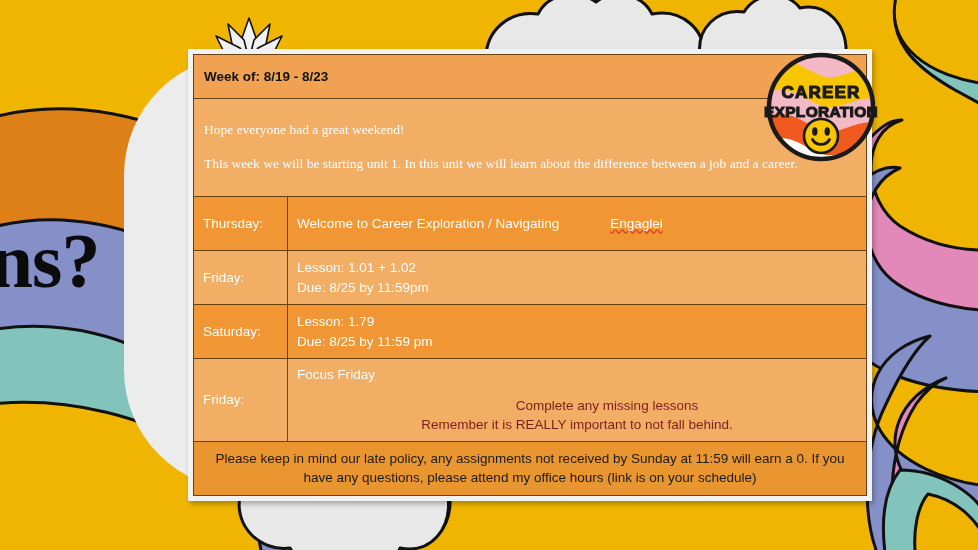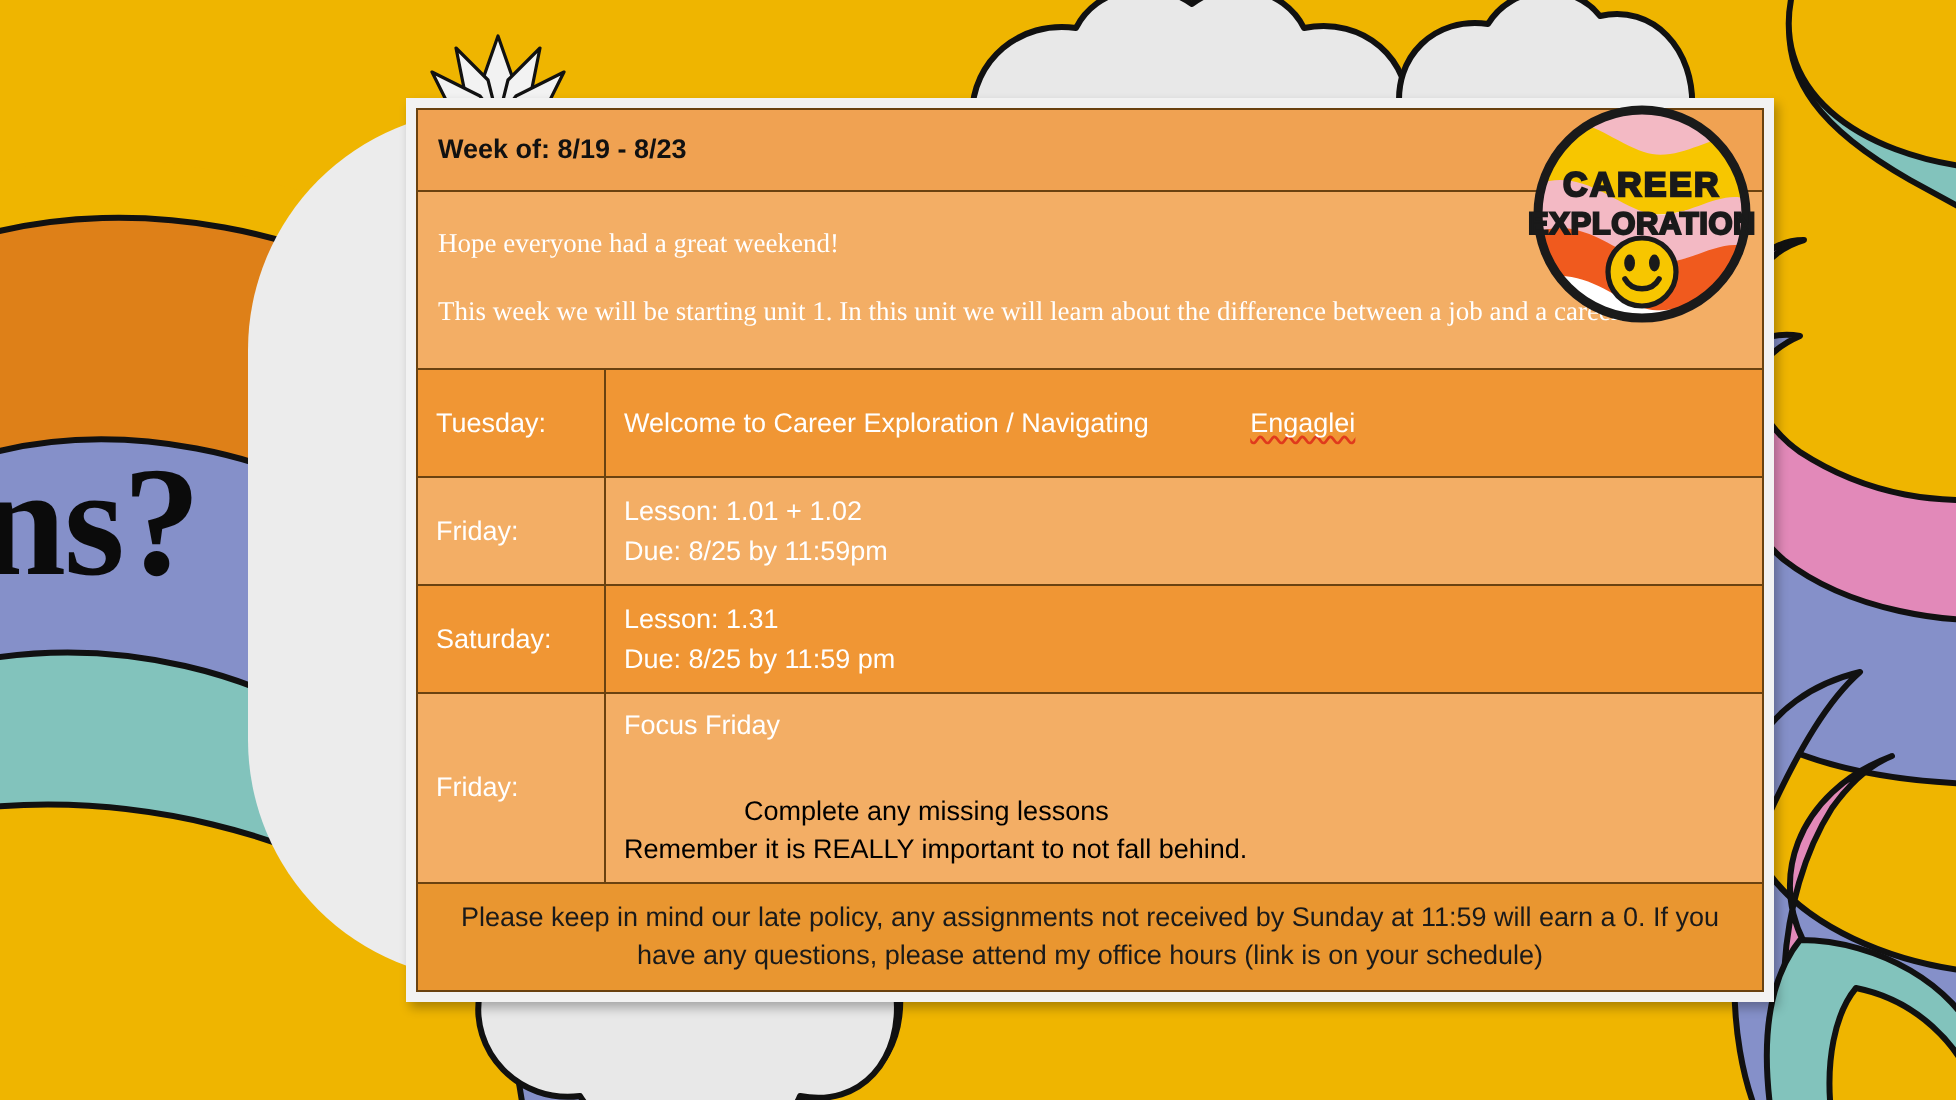--- a/index.html
+++ b/index.html
@@ -37,21 +37,21 @@
     white-space: nowrap;
     line-height: 1;
   }
 
   
   #sunburst { position: absolute; left: 214px; top: 16px; width: 70px; height: 44px; }
 
   
   #agenda-frame {
     position: absolute;
-    left: 203px; top: 49px;
+    left: 188px; top: 49px;
     width: 684px; height: 452px;
     background: #F2F2F2;
     padding: 5px;
     box-shadow: 2px 3px 5px rgba(0,0,0,0.28);
   }
   #agenda {
     width: 100%; height: 100%;
     border-collapse: collapse;
     table-layout: fixed;
     background: #EF9B3B;
@@ -89,23 +89,23 @@
   .day-cell { width: 94px; font-size: 14.5px; }
   .footer-cell {
     background: #E99630 !important;
     color: #1a1a1a !important;
     font-size: 11.3px;
     text-align: center;
     line-height: 1.4;
     padding: 7px 20px !important;
   }
   .friday-note {
-    color: #000000;
-    text-align: left;
-    margin-top: 23px;
+    color: #7f1d1d;
+    text-align: center;
+    margin-top: 11px;
     line-height: 1.45;
   }
   .friday-note div:first-child { margin-left: 60px; }
   .misspelled {
     text-decoration: underline wavy #e03a1c;
     text-decoration-skip-ink: none;
     margin-left: 47px;
   }
   .sub-line { }
 
@@ -184,38 +184,38 @@
         </tr>
         <tr>
           <td colspan="2" class="intro-cell">
             <p>Hope everyone had a great weekend!</p>
             <p>This week we will be starting unit 1. In this unit we will learn about the difference  between a job and a career.</p>
           </td>
         </tr>
 
 
         <tr style="height:54px">
-          <td class="day-cell dark">Tuesday:</td>
+          <td class="day-cell dark">Thursday:</td>
           <td class="dark">
             <div><span>Welcome to Career Exploration / Navigating </span><span class="misspelled">Engaglei</span></div>
           </td>
         </tr>
 
         <tr style="height:54px">
           <td class="day-cell light">Friday:</td>
           <td class="light">
             <div>Lesson: 1.01 + 1.02</div>
             <div class="sub-line">Due: 8/25 by 11:59pm</div>
           </td>
         </tr>
 
         <tr style="height:54px">
           <td class="day-cell dark">Saturday:</td>
           <td class="dark">
-            <div>Lesson: 1.31</div>
+            <div>Lesson: 1.79</div>
             <div class="sub-line">Due: 8/25 by 11:59 pm</div>
           </td>
         </tr>
 
         <tr style="height:56px">
           <td class="day-cell light">Friday:</td>
           <td class="light" style="vertical-align:top">
             <div>Focus Friday</div>
             <div class="friday-note">
               <div>Complete any missing lessons</div>

